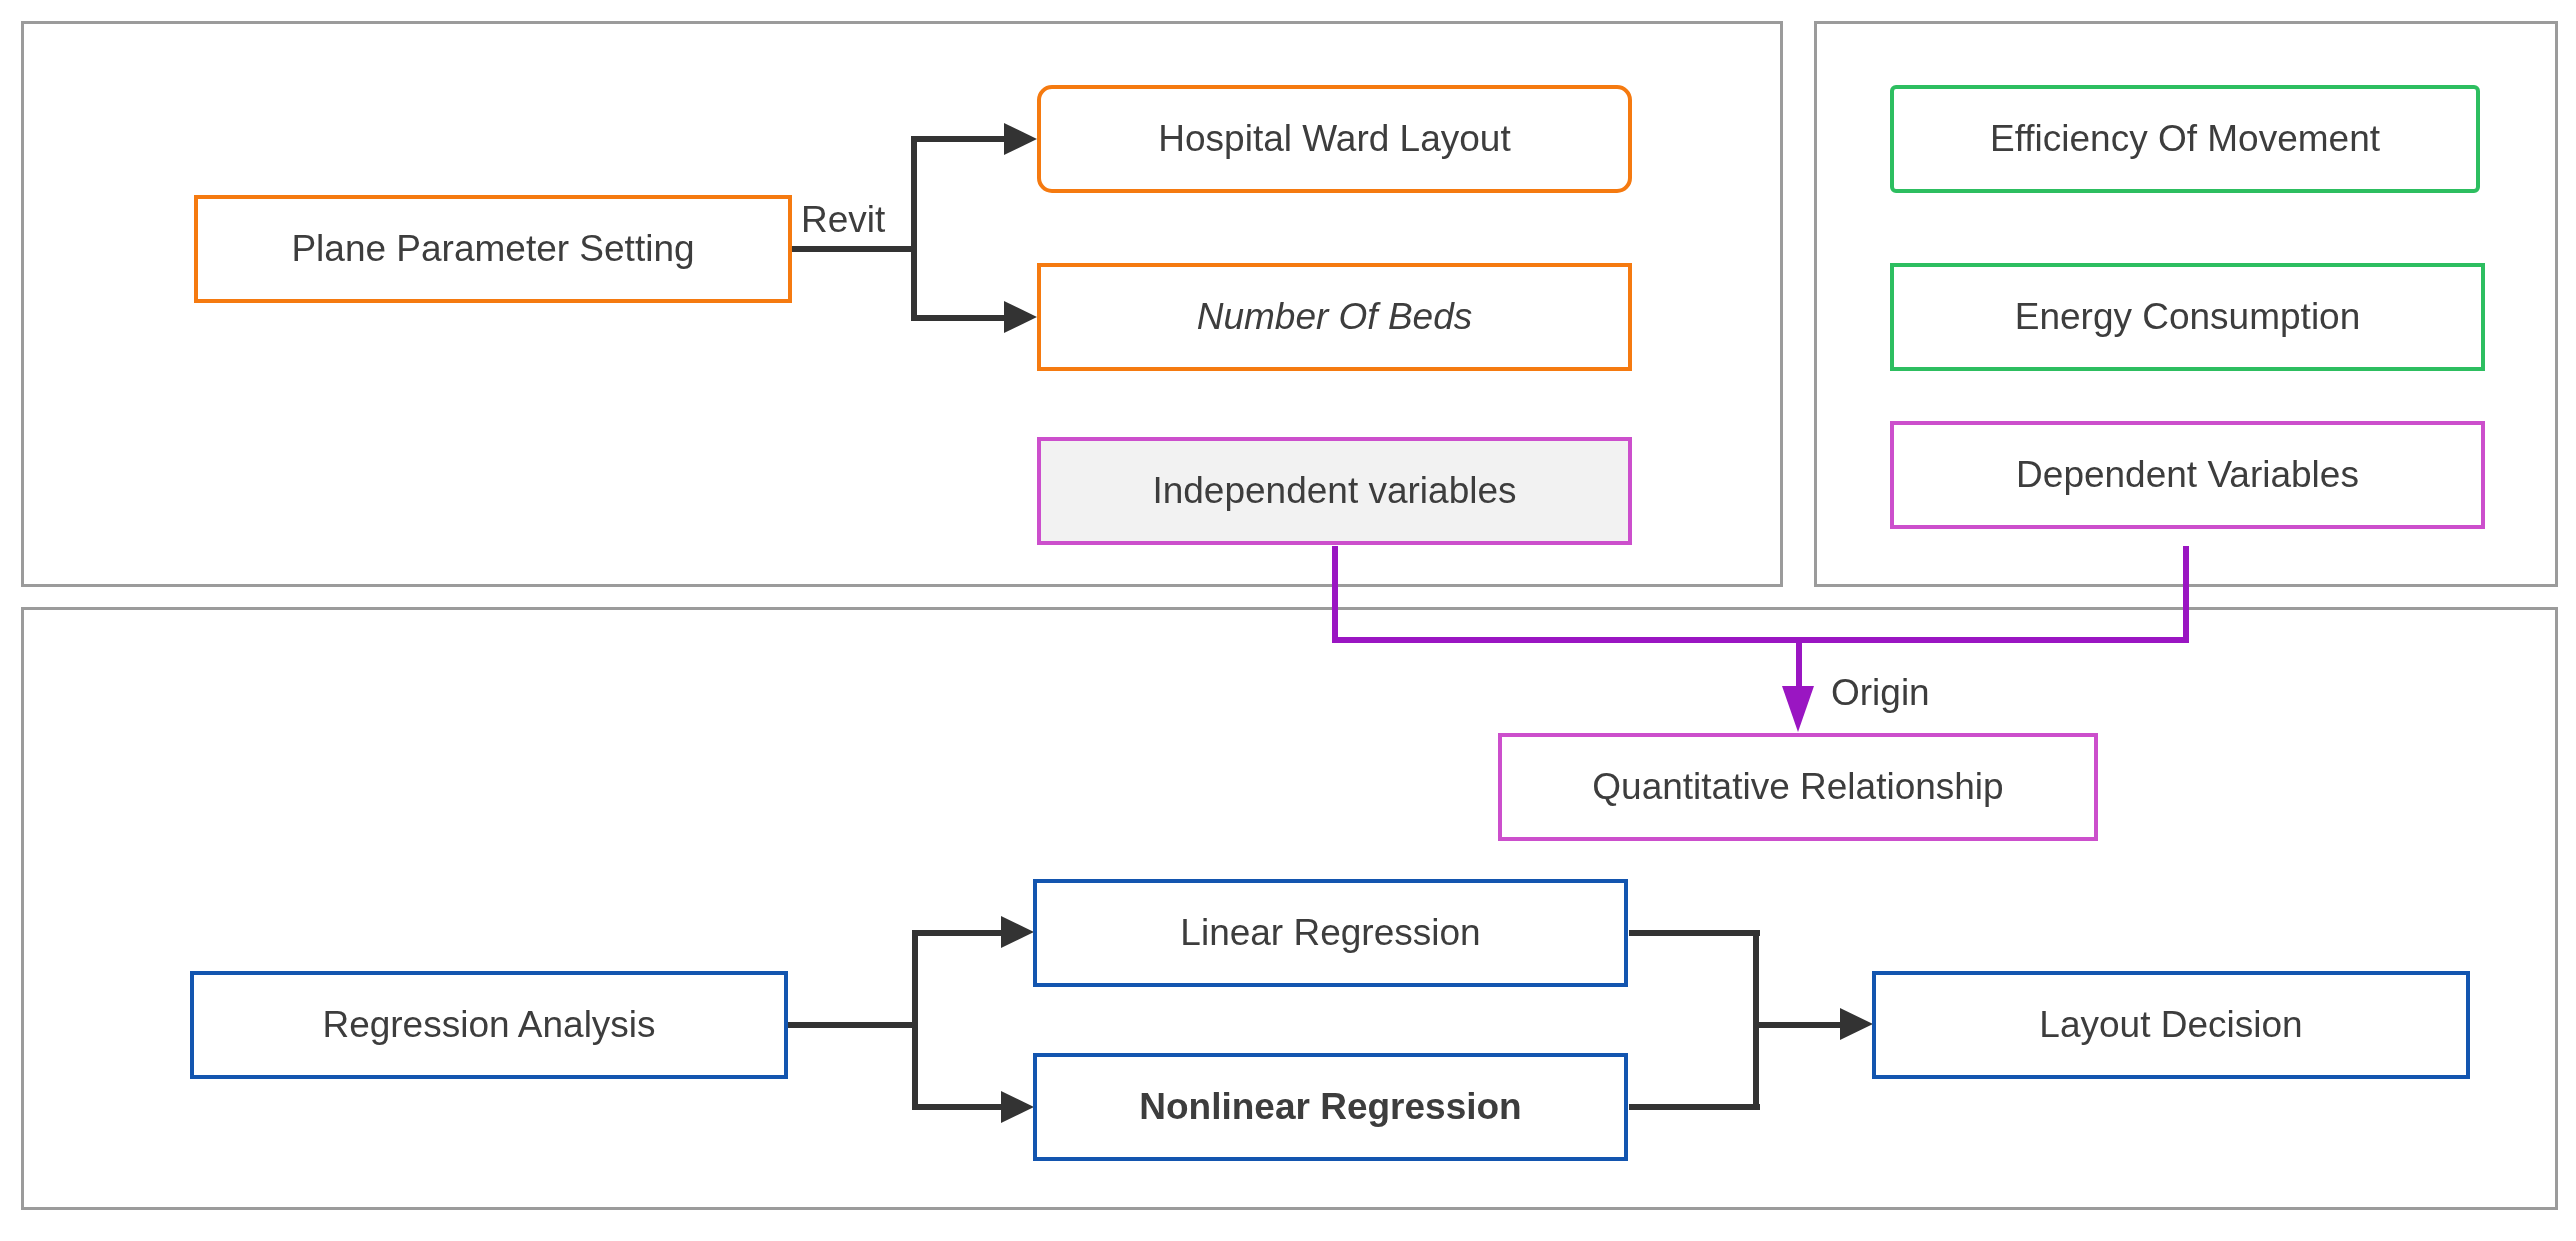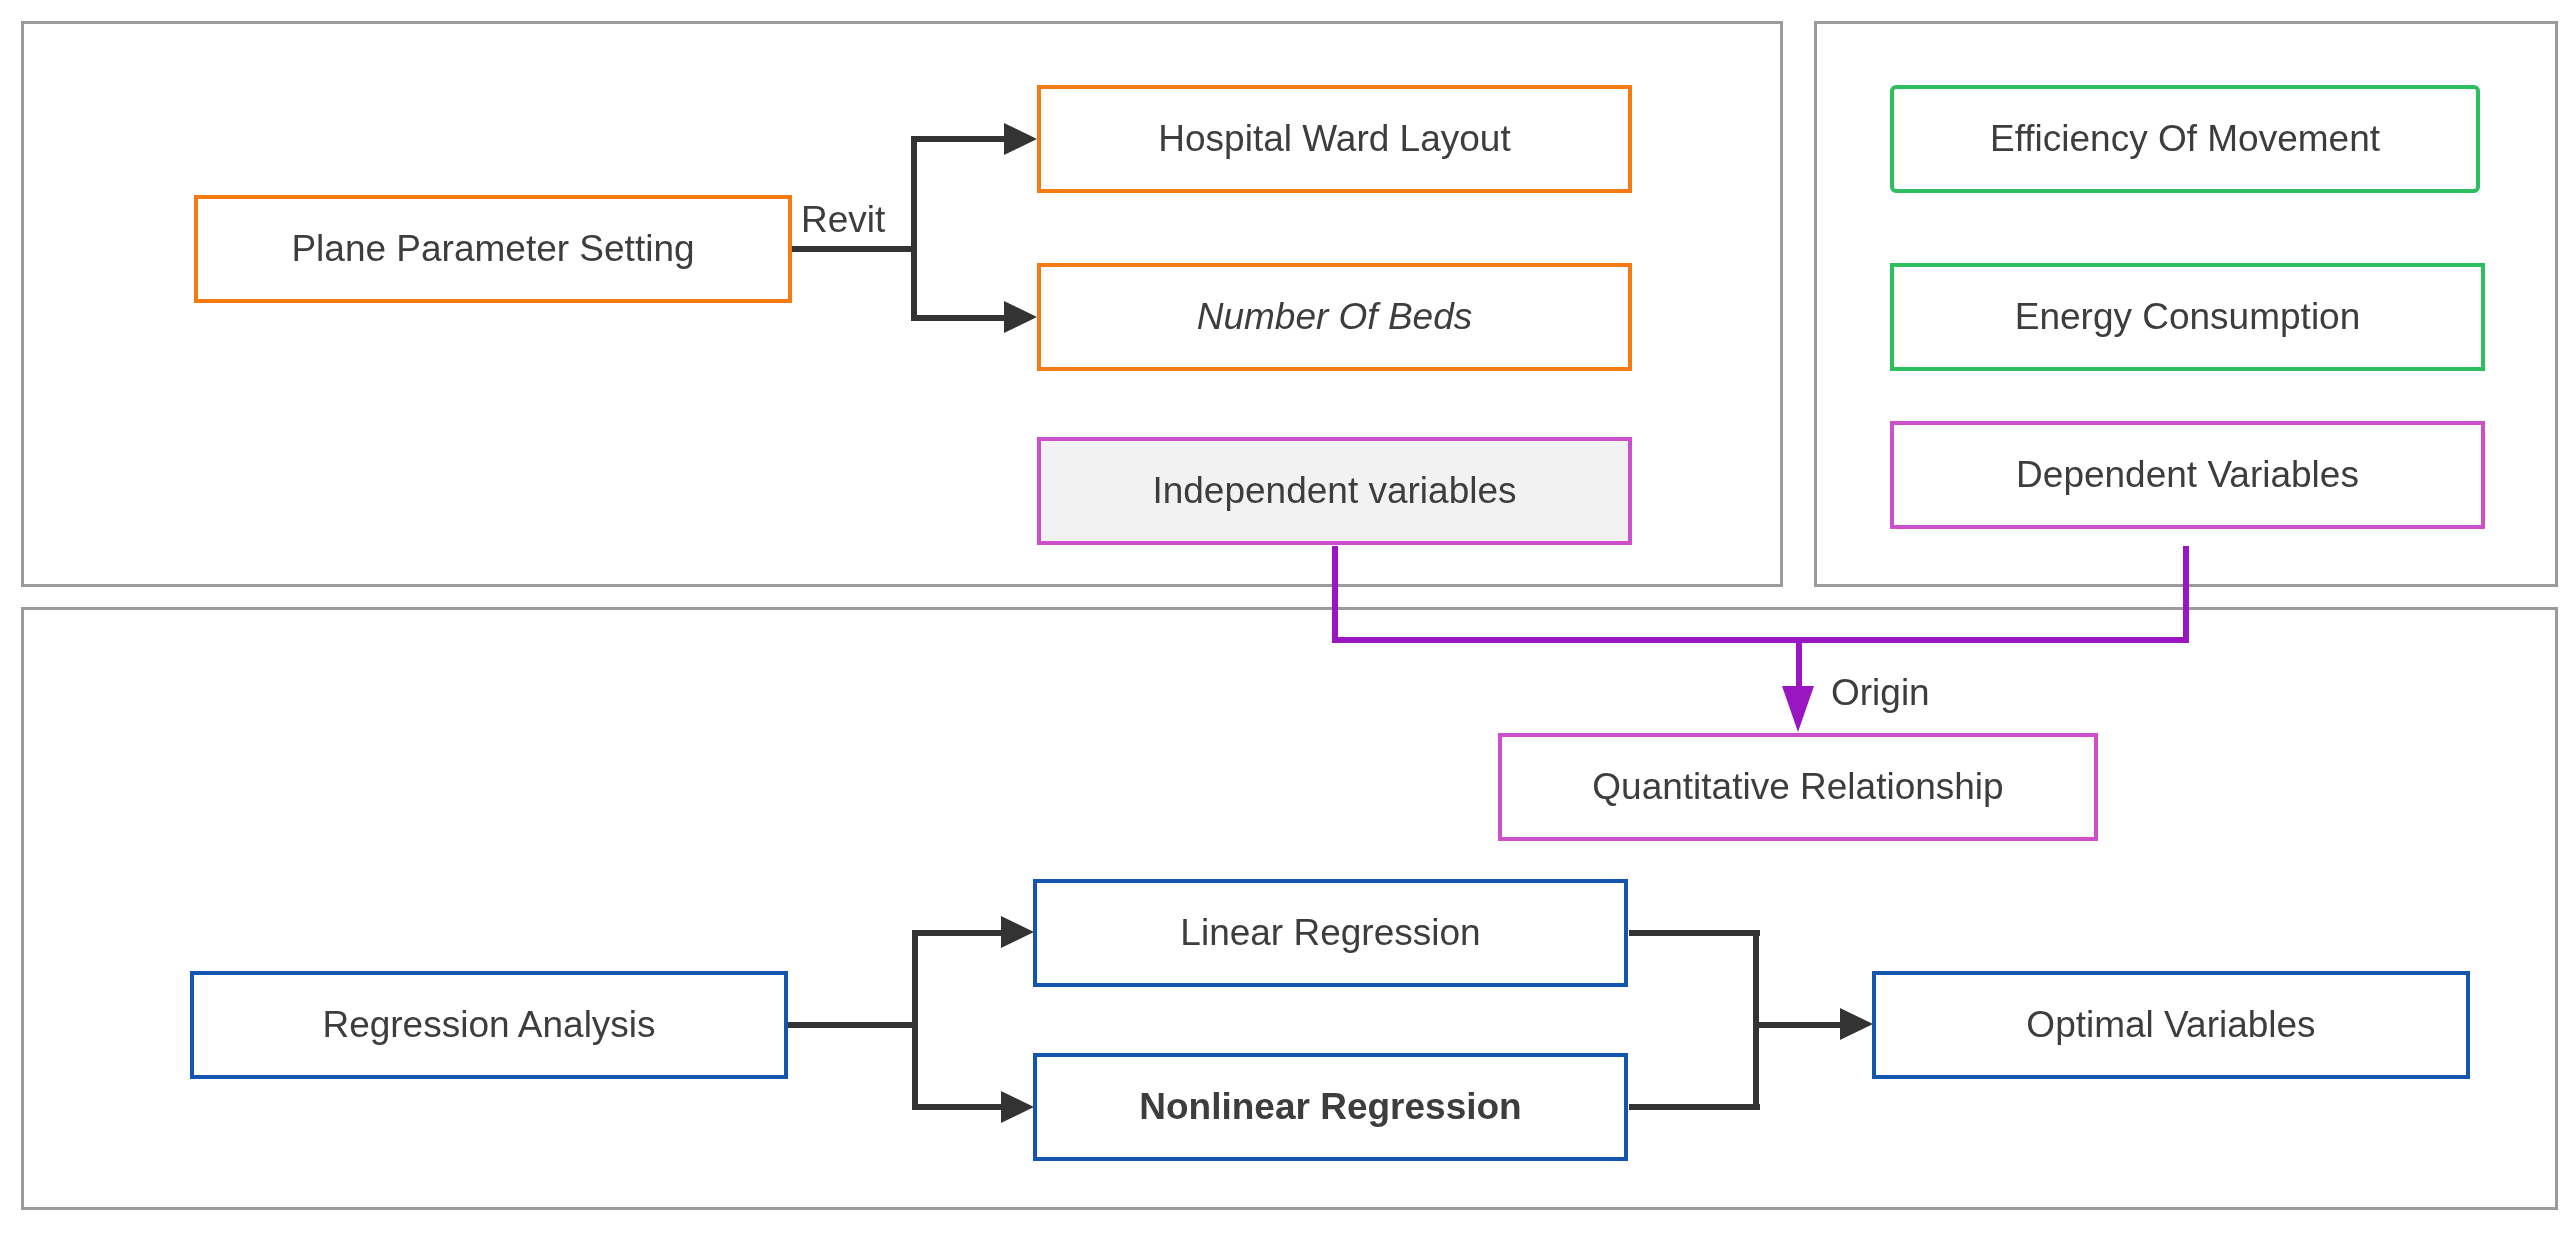--- a/index.html
+++ b/index.html
@@ -63,21 +63,21 @@
   <div class="arrow-right" style="left:1001px; top:1091px;"></div>
   <div class="line black" style="left:1629px; top:930px; width:131px; height:5.8px;"></div>
   <div class="line black" style="left:1629px; top:1104px; width:131px; height:5.8px;"></div>
   <div class="line black" style="left:1753px; top:930px; width:5.8px; height:180px;"></div>
   <div class="line black" style="left:1753px; top:1022px; width:89px; height:5.8px;"></div>
   <div class="arrow-right" style="left:1840px; top:1008px;"></div>
 
   <div class="node" style="left: 194px; top: 195px; width: 598px; border-color: rgb(245, 122, 16); background: rgb(255, 255, 255);">
     <span class="node-label">Plane Parameter Setting</span>
   </div>
-  <div class="node" style="left: 1037px; top: 85px; width: 595px; border-color: rgb(245, 122, 16); background: rgb(255, 255, 255);">
+  <div class="node" style="left: 1037px; top: 85px; width: 595px; border-color: rgb(245, 122, 16); background: rgb(255, 255, 255); border-radius: 15px;">
     <span class="node-label">Hospital Ward Layout</span>
   </div>
   <div class="node" style="left: 1037px; top: 263px; width: 595px; border-color: rgb(245, 122, 16); background: rgb(255, 255, 255); font-style: italic;">
     <span class="node-label">Number Of Beds</span>
   </div>
   <div class="node" style="left: 1037px; top: 437px; width: 595px; border-color: rgb(204, 79, 204); background: rgb(242, 242, 242);">
     <span class="node-label">Independent variables</span>
   </div>
 
   <div class="node" style="left: 1890px; top: 85px; width: 590px; border-color: rgb(45, 190, 96); background: rgb(255, 255, 255); border-radius: 6px;">
@@ -96,17 +96,17 @@
   <div class="node" style="left: 190px; top: 971px; width: 598px; border-color: rgb(19, 85, 175); background: rgb(255, 255, 255);">
     <span class="node-label">Regression Analysis</span>
   </div>
   <div class="node" style="left: 1033px; top: 879px; width: 595px; border-color: rgb(19, 85, 175); background: rgb(255, 255, 255);">
     <span class="node-label">Linear Regression</span>
   </div>
   <div class="node" style="left: 1033px; top: 1053px; width: 595px; border-color: rgb(19, 85, 175); background: rgb(255, 255, 255); font-weight: bold;">
     <span class="node-label">Nonlinear Regression</span>
   </div>
   <div class="node" style="left: 1872px; top: 971px; width: 598px; border-color: rgb(19, 85, 175); background: rgb(255, 255, 255);">
-    <span class="node-label">Optimal Variables</span>
+    <span class="node-label">Layout Decision</span>
   </div>
 
 </div>
 
 
 </body></html>

